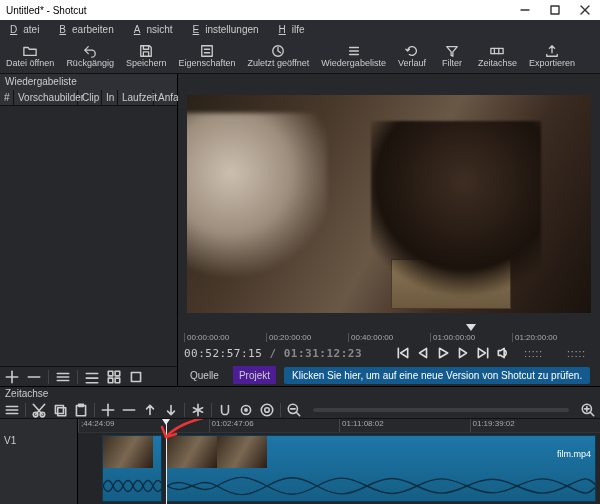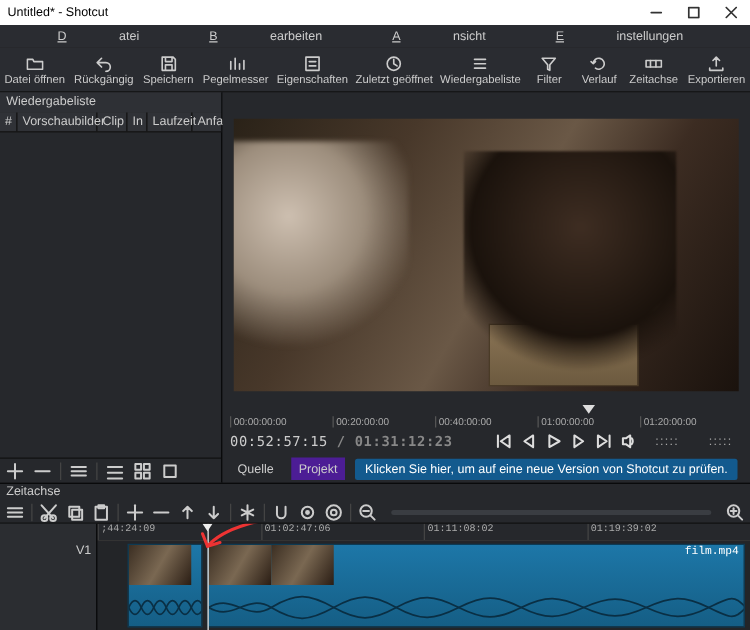--- a/index.html
+++ b/index.html
@@ -4,21 +4,21 @@
 <style>
   * { box-sizing: border-box; margin: 0; padding: 0; }
   body { width: 600px; height: 504px; background: #1e1e22; font-family: "Segoe UI", Tahoma, sans-serif; font-size: 10px; color: #ccc; overflow: hidden; }
   
   .titlebar { height: 20px; background: #fff; color: #000; display: flex; align-items: center; padding-left: 6px; }
   .titlebar .title { flex: 1; font-size: 10px; }
   .winbtn { width: 30px; height: 20px; display: flex; align-items: center; justify-content: center; color: #333; }
   .winbtn svg { width: 10px; height: 10px; }
   
   .menubar { height: 18px; background: #2a2c31; display: flex; align-items: center; padding-left: 4px; gap: 2px;}
-  .menubar span { padding: 2px 6px; margin-left: 36px; }
+  .menubar span { padding: 2px 6px; }
   .menubar span u { text-decoration: underline; }
   
   .toolbar { height: 36px; background: #2a2c31; display: flex; border-bottom:1px solid #111;}
   .tbtn { display: flex; flex-direction: column; align-items: center; justify-content: center; padding: 2px 6px; gap: 0; min-width: 40px;}
   .tbtn .ic { width: 14px; height: 14px; display:flex; align-items:center; justify-content:center;}
   .tbtn .ic svg { width:14px; height:14px; stroke:#ccc; fill:none; stroke-width:1.5;}
   .tbtn .lbl { font-size: 9px; white-space: nowrap;}
   
   .panes { display:flex; height: 312px; }
   .playlist { width: 178px; background:#26282c; border-right:1px solid #000; display:flex; flex-direction:column;}
@@ -57,31 +57,31 @@
   .update-banner { background:#135a8e; color:#fff; padding:3px 8px; font-size:10px; border-radius:2px;}
   
   .timeline { height:118px; background:#26282c; border-top:1px solid #000; display:flex; flex-direction:column;}
   .tl-title { height:14px; padding:1px 5px; font-size:10px; }
   .tl-tools { height:18px; display:flex; align-items:center; gap:5px; padding:0 4px; border-bottom:1px solid #111;}
   .tl-tools .b { width:16px; height:16px; display:flex; align-items:center; justify-content:center; color:#ccc;}
   .tl-tools .sep { width:1px; height:14px; background:#444;}
   .tl-tools .zoom-slider { flex:1; height:4px; background:#3a3d42; margin:0 6px; border-radius:2px;}
   .tl-body { flex:1; display:flex;}
   .tl-left { width:78px; background:#2b2d31; border-right:1px solid #000; display:flex; flex-direction:column;}
-  .tl-left .trackhead { flex:1; display:flex; flex-direction:column; justify-content:space-around; padding:4px;text-align:right;}
+  .tl-left .trackhead { flex:1; display:flex; flex-direction:column; justify-content:space-around; padding:4px;}
   .tl-left .vname { font-size:10px; padding-bottom:6px;}
   .tl-left .trackbtns { display:flex; gap:5px;}
-  .tl-right { flex:1; position:relative; overflow:hidden;font-family:Liberation Mono, monospace;}
+  .tl-right { flex:1; position:relative; overflow:hidden;}
   .tl-ruler { height:14px; display:flex; font-size:8px; color:#aaa; border-bottom:1px solid #333;}
   .tl-ruler .t { flex:1; border-left:1px solid #444; padding-left:2px;}
   .track { position:absolute; left:0; right:0; top:14px; bottom:0; background:#232528;}
   .clip { position:absolute; top:2px; bottom:2px; background:linear-gradient(#1d77a8,#155e85); border:1px solid #0d3a53; overflow:hidden;}
   .clip .thumb { position:absolute; top:0; height:32px; width:50px; background:linear-gradient(120deg,#3b2e22,#7a6852,#2a1d14);}
   .clip .thumb.t2{ left:50px;}
-  .clip .label { position:absolute; top:0; right:4px; font-size:9px; color:#fff;}
+  .clip .label { position:absolute; top:13px; right:4px; font-size:9px; color:#fff;}
   .clip .wave { position:absolute; left:0; right:0; bottom:0; height:30px;}
   .clip1 { left:24px; width:60px;}
   .clip2 { left:88px; width:430px;}
   .tl-playhead { position:absolute; top:0; bottom:0; left:88px; width:1px; background:#eee;}
   .tl-playhead::before { content:""; position:absolute; top:0; left:-4px; width:0; border-left:4px solid transparent; border-right:4px solid transparent; border-top:6px solid #eee;}
   
   .annot { position:absolute; pointer-events:none; }
   .annot svg { overflow:visible;}
   
   svg { stroke: currentColor; fill: none; stroke-width:1.4; stroke-linecap:round; stroke-linejoin:round;}
@@ -138,28 +138,20 @@
       <span class="ic">
         <svg viewBox="0 0 16 16">
           <path d="M2 2h10l2 2v10H2z M5 2v4h6V2 M5 14v-5h6v5"></path>
         </svg>
       </span>
       <span class="lbl">Speichern</span>
     </div>
   <div class="tbtn">
       <span class="ic">
         <svg viewBox="0 0 16 16">
-          <path d="M3 13V6M7 13V3M11 13V8M15 13V5"></path>
-        </svg>
-      </span>
-      <span class="lbl">Pegelmesser</span>
-    </div>
-  <div class="tbtn">
-      <span class="ic">
-        <svg viewBox="0 0 16 16">
           <rect x="2" y="2" width="12" height="12"></rect>
           <line x1="5" y1="6" x2="11" y2="6"></line>
           <line x1="5" y1="10" x2="11" y2="10"></line>
         </svg>
       </span>
       <span class="lbl">Eigenschaften</span>
     </div>
   <div class="tbtn">
       <span class="ic">
         <svg viewBox="0 0 16 16">
@@ -175,32 +167,32 @@
           <line x1="3" y1="4" x2="13" y2="4"></line>
           <line x1="3" y1="8" x2="13" y2="8"></line>
           <line x1="3" y1="12" x2="13" y2="12"></line>
         </svg>
       </span>
       <span class="lbl">Wiedergabeliste</span>
     </div>
   <div class="tbtn">
       <span class="ic">
         <svg viewBox="0 0 16 16">
+          <path d="M3 8a5 5 0 1 1 2 4M3 8l-2-2m2 2 2-2"></path>
+        </svg>
+      </span>
+      <span class="lbl">Verlauf</span>
+    </div>
+  <div class="tbtn">
+      <span class="ic">
+        <svg viewBox="0 0 16 16">
           <path d="M2 3h12L9 9v5l-2-1V9z"></path>
         </svg>
       </span>
       <span class="lbl">Filter</span>
-    </div>
-  <div class="tbtn">
-      <span class="ic">
-        <svg viewBox="0 0 16 16">
-          <path d="M3 8a5 5 0 1 1 2 4M3 8l-2-2m2 2 2-2"></path>
-        </svg>
-      </span>
-      <span class="lbl">Verlauf</span>
     </div>
   <div class="tbtn">
       <span class="ic">
         <svg viewBox="0 0 16 16">
           <rect x="1" y="5" width="14" height="6"></rect>
           <line x1="5" y1="5" x2="5" y2="11"></line>
           <line x1="10" y1="5" x2="10" y2="11"></line>
         </svg>
       </span>
       <span class="lbl">Zeitachse</span>

